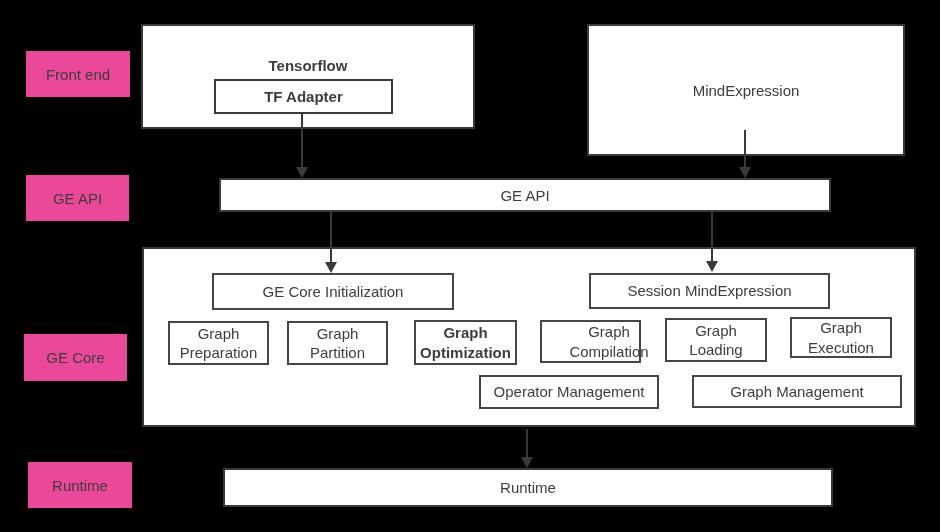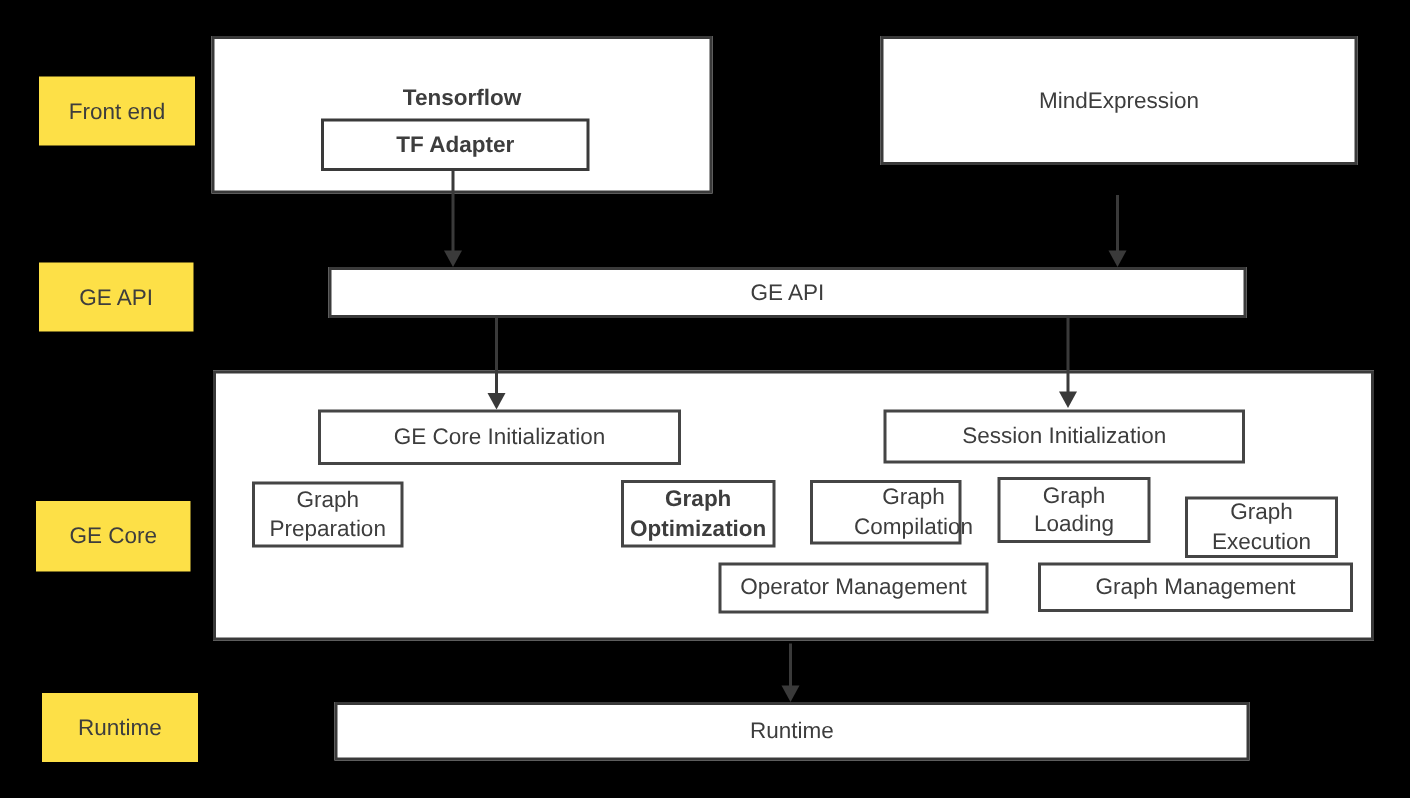--- a/index.html
+++ b/index.html
@@ -13,21 +13,21 @@
     height: 532px;
     background: #000000;
     font-family: "Liberation Sans", "DejaVu Sans", sans-serif;
     color: #3d3d3d;
     font-size: 15px;
     overflow: hidden;
   }
   
   .row-label {
     position: absolute;
-    background: #fde047;
+    background: #ec4899;
     display: flex;
     align-items: center;
     justify-content: center;
     text-align: right;
   }
   
   .big-box {
     position: absolute;
     background: #ffffff;
     border: 2px solid #3a3a3a;
@@ -105,34 +105,34 @@
   }
 
   
   #lbl-front-end { left: 26px; top: 51px;  width: 104px; height: 46px; }
   #lbl-ge-api    { left: 26px; top: 175px; width: 103px; height: 46px; }
   #lbl-ge-core   { left: 24px; top: 322px; width: 103px; height: 47px; margin-top: 12px; }
   #lbl-runtime   { left: 28px; top: 462px; width: 104px; height: 46px; }
 
   #box-tensorflow { left: 141px; top: 24px; width: 334px; height: 105px; font-weight: bold; }
   #box-tf-adapter { left: 71px;  top: 53px; width: 179px; height: 35px; }
-  #box-mindexpression { left: 587px; top: 24px; width: 318px; height: 86px; }
+  #box-mindexpression { left: 587px; top: 24px; width: 318px; height: 132px; }
 
   #bar-ge-api  { left: 219px; top: 178px; width: 612px; height: 34px; }
   #bar-runtime { left: 223px; top: 468px; width: 610px; height: 39px; }
 
   #box-ge-core { left: 142px; top: 247px; width: 774px; height: 180px; }
   #core-init    { left: 68px;  top: 24px;  width: 242px; height: 37px; }
   #session-init { left: 445px; top: 24px;  width: 241px; height: 36px; }
   #fn-0 { left: 24px;  top: 72px; width: 101px; height: 44px; }
   #fn-1 { left: 143px; top: 72px; width: 101px; height: 44px; }
   #fn-2 { left: 270px; top: 71px; width: 103px; height: 45px; font-weight: bold; }
   #fn-3 { left: 396px; top: 71px; width: 101px; height: 43px; padding-left: 37px; }
   #fn-4 { left: 521px; top: 69px; width: 102px; height: 44px; text-align: center; }
-  #fn-5 { left: 646px; top: 68px; width: 102px; height: 41px; margin-top: 14px; }
+  #fn-5 { left: 646px; top: 68px; width: 102px; height: 41px; }
   #mg-0 { left: 49px;  top: 127px; width: 180px; height: 32px; }
   #mg-1 { left: 295px; top: 126px; width: 180px; height: 34px; margin-left: 40px; }
   #mg-2 { left: 548px; top: 126px; width: 210px; height: 33px; }
 
   #arrow-1 { left: 296px; top: 114px; height: 64px; }
   #arrow-2 { left: 739px; top: 130px; height: 48px; }
   #arrow-3 { left: 325px; top: 212px; height: 61px; }
   #arrow-4 { left: 706px; top: 212px; height: 60px; }
   #arrow-5 { left: 521px; top: 429px; height: 39px; }
 </style>
@@ -150,23 +150,24 @@
     <div class="box-title">Tensorflow</div>
     <div class="inner-box" id="box-tf-adapter">TF Adapter</div>
   </div>
 
   <div class="big-box center-flex" id="box-mindexpression">MindExpression</div>
 
   <div class="bar" id="bar-ge-api">GE API</div>
 
   <div class="big-box" id="box-ge-core">
     <div class="core-box" id="core-init">GE Core Initialization</div>
-    <div class="core-box" id="session-init">Session Initialization</div>
+    <div class="core-box" id="session-init">Session MindExpression</div>
 
     <div class="core-box" id="fn-0">Graph Preparation</div>
+    <div class="core-box" id="fn-1">Graph Partition</div>
     <div class="core-box" id="fn-2">Graph Optimization</div>
     <div class="core-box" id="fn-3">Graph Compilation</div>
     <div class="core-box" id="fn-4">Graph Loading</div>
     <div class="core-box" id="fn-5">Graph Execution</div>
 
     <div class="core-box" id="mg-1">Operator Management</div>
     <div class="core-box" id="mg-2">Graph Management</div>
   </div>
 
   <div class="bar" id="bar-runtime">Runtime</div>

